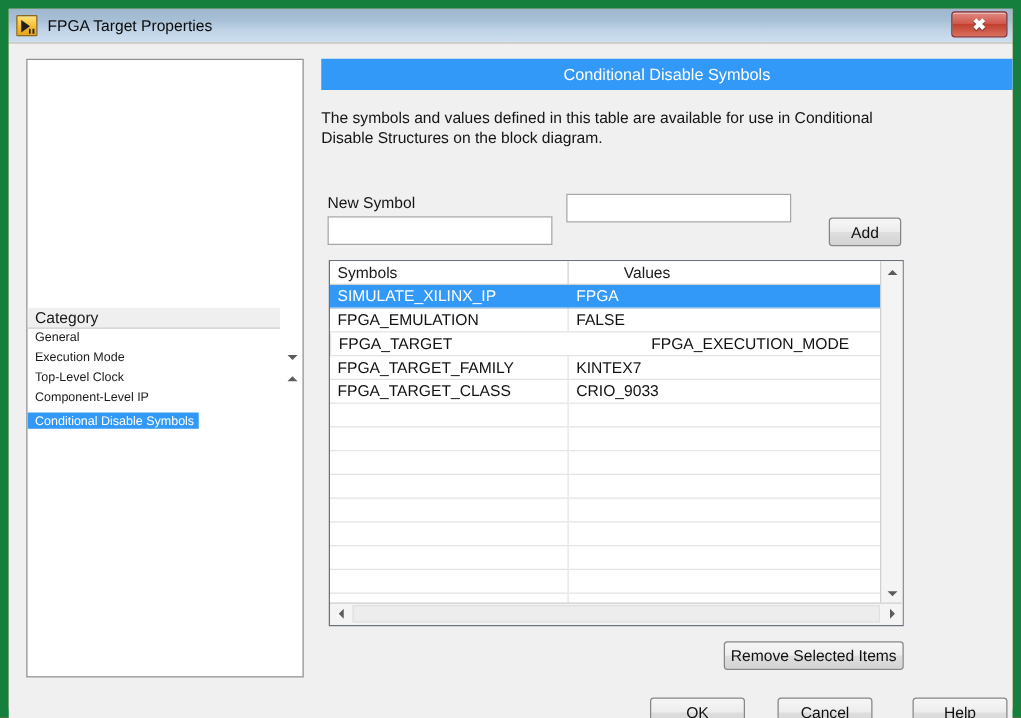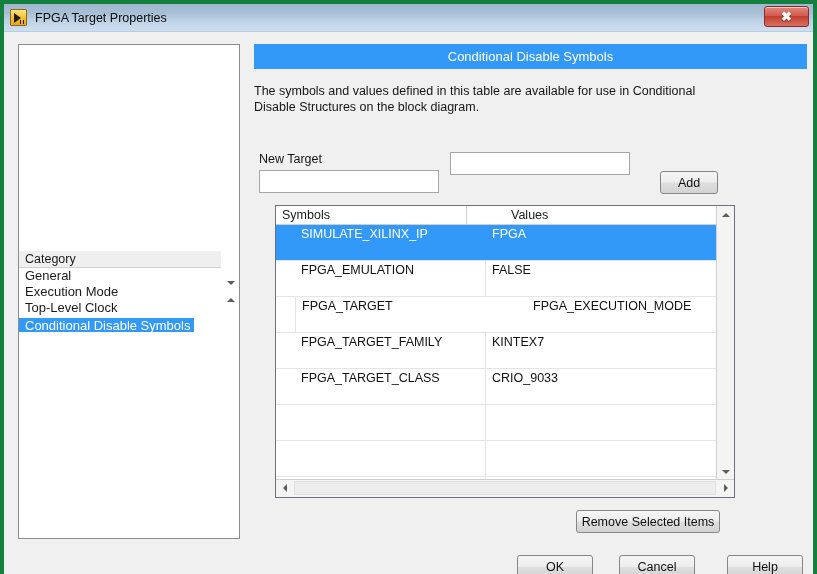--- a/index.html
+++ b/index.html
@@ -14,21 +14,21 @@
     overflow: hidden;
   }
 
   
   .window {
     position: absolute;
     left: 0; top: 0;
     width: 817px;
     height: 574px;
     box-sizing: border-box;
-    border: 4px solid #15803d;
+    border: 7px solid #15803d;
     background: #fdba74;
   }
 
   
   .titlebar {
     position: relative;
     height: 28px;
     box-sizing: border-box;
     background: linear-gradient(to bottom,
         #9eb7cf 0%, #a8c0d6 35%, #bed2e6 62%, #cfdff0 100%);
@@ -128,21 +128,21 @@
     font-size: 12.5px;
     color: #1a1a1a;
     background: #efefef;
     border-bottom: 1px solid #d0d0d0;
     box-sizing: border-box;
   }
   .category-item {
     height: 16px;
     line-height: 16px;
     padding-left: 6px;
-    font-size: 13px;
+    font-size: 10px;
     color: #1a1a1a;
     white-space: nowrap;
     box-sizing: border-box;
   }
   .category-item.selected {
     background: #3399f8;
     color: #ffffff;
     display: inline-block;
     padding-right: 4px;
   }
@@ -249,21 +249,21 @@
     display: flex;
     align-items: center;
     justify-content: center;
     white-space: nowrap;
     cursor: default;
   }
 
   
   .table-box {
     position: absolute;
-    left: 21px;
+    left: 6px;
     top: 161px;
     width: 460px;
     height: 293px;
     box-sizing: border-box;
     border: 1px solid #6b717c;
     background: #ffffff;
   }
   .table-inner {
     position: absolute;
     left: 0; top: 0;
@@ -283,24 +283,23 @@
     font-size: 12.5px;
     color: #1a1a1a;
     line-height: 18px;
     padding-left: 6px;
     box-sizing: border-box;
   }
   .th.col-sym { width: 190px; }
   .th.col-val { flex: 1 1 auto; border-left: 1px solid #cfcfcf; padding-left: 44px; }
   .trow {
     display: flex;
-    height: 36px;
+    height: 19px;
     box-sizing: border-box;
     border-bottom: 1px solid #e4e4e4;
-    padding-left: 19px;
   }
   .trow.selected { background: #3399f8; }
   .trow.selected .td { color: #ffffff; }
   .td {
     font-size: 12.5px;
     color: #111111;
     line-height: 18px;
     padding-left: 6px;
     box-sizing: border-box;
     white-space: nowrap;
@@ -404,20 +403,21 @@
   </div>
 
   <div class="client">
 
     <div class="category-panel">
       <div class="category-list">
         <div class="category-header">Category</div>
         <div class="category-item">General</div>
         <div class="category-item">Execution Mode</div>
         <div class="category-item">Top-Level Clock</div>
+        <div class="category-item">Component-Level IP</div>
         <div class="cat-sel-wrap">
           <span class="category-item selected">Conditional Disable Symbols</span>
         </div>
       </div>
       <div class="vscroll">
         <div class="arrow up">
             <div class="tri-up"></div>
           </div>
         <div class="arrow down">
             <div class="tri-down"></div>
@@ -426,21 +426,21 @@
     </div>
 
     <div class="right-pane">
 
       <div class="banner">Conditional Disable Symbols</div>
 
       <div class="description">The symbols and values defined in this table are available for use in Conditional Disable Structures on the block diagram.</div>
 
       <div class="fields-row">
         <div class="field-group-sym">
-          <div class="field-label">New Target</div>
+          <div class="field-label">New Symbol</div>
           <input class="text-input" type="text" value="" style="">
         </div>
         <div class="field-group-val">
           <input class="text-input" type="text" value="" style="">
         </div>
         <div class="btn add-button">Add</div>
       </div>
 
       <div class="table-box">
         <div class="table-inner">

